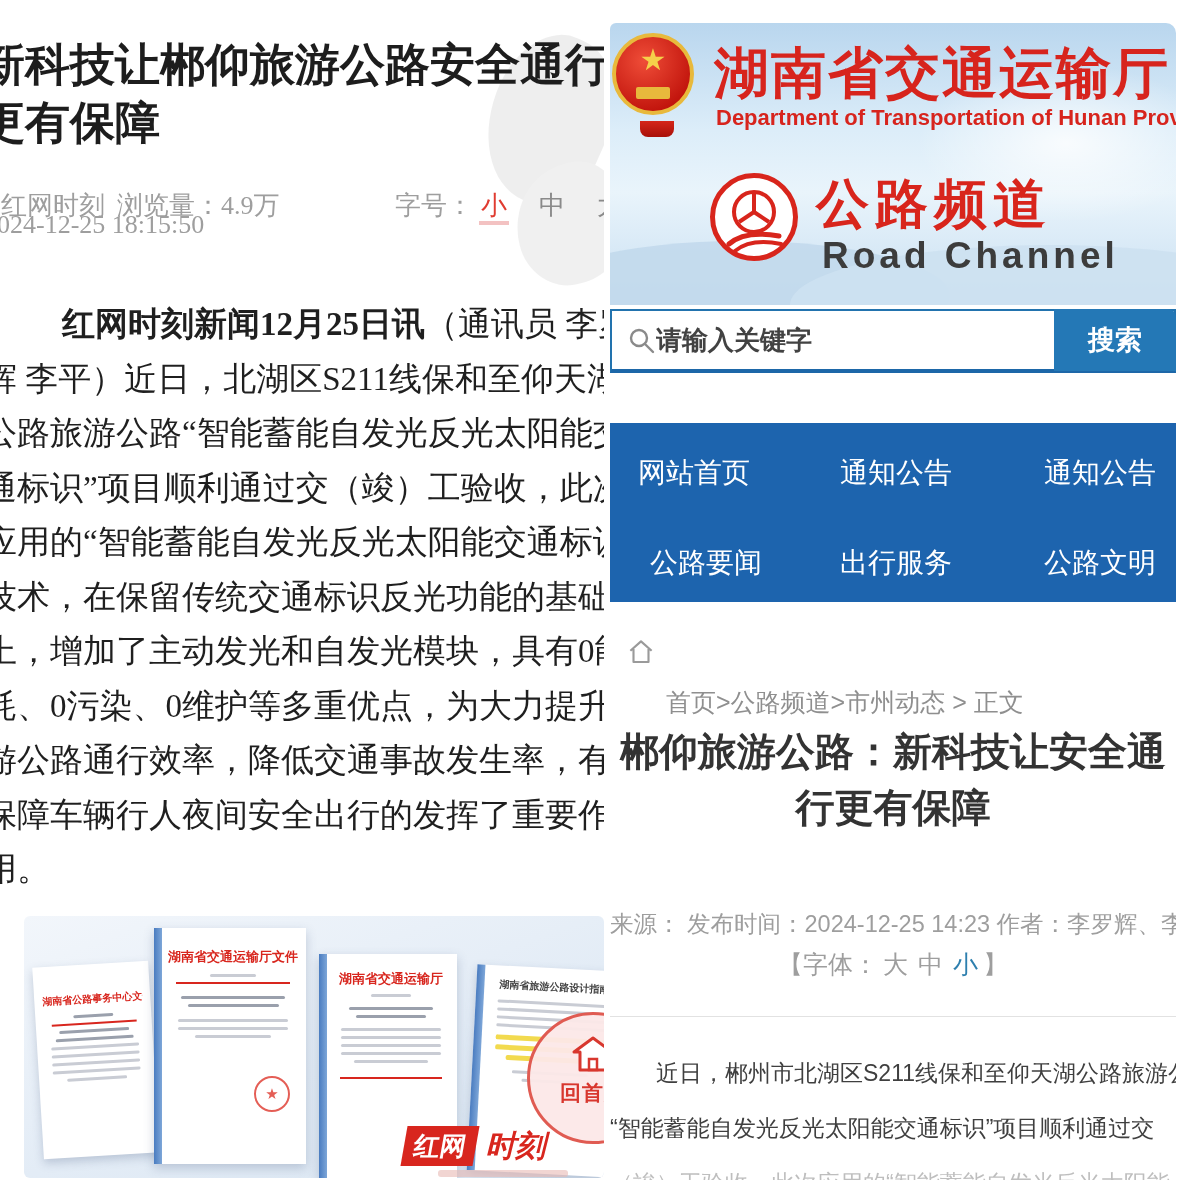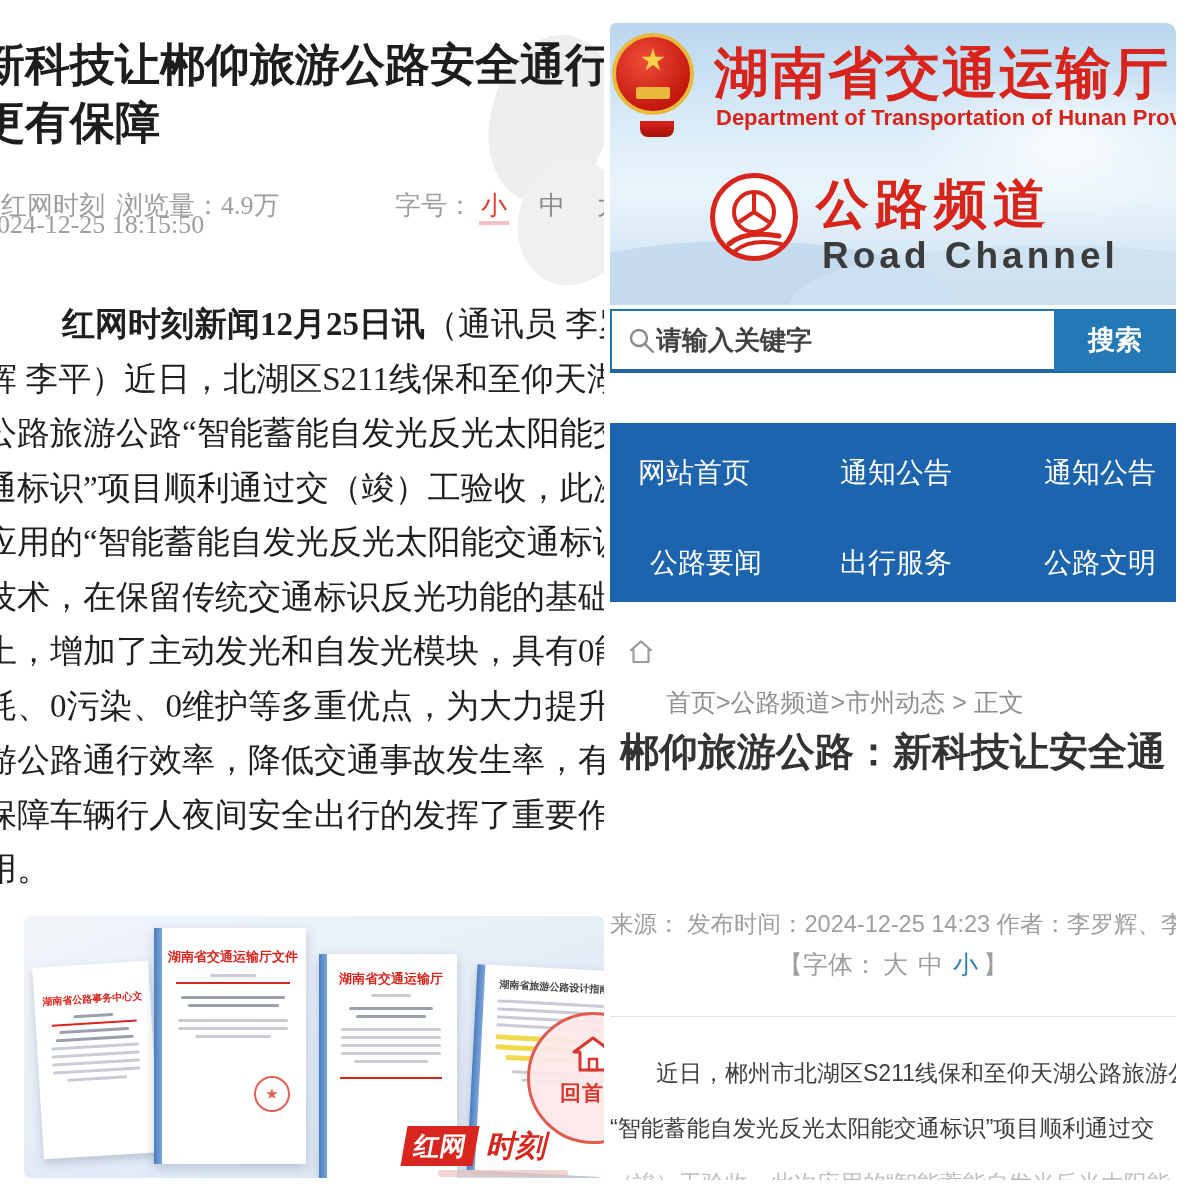--- a/index.html
+++ b/index.html
@@ -312,20 +312,21 @@
 
     <div class="breadcrumb">
       <svg class="bc-home" width="30" height="30" viewBox="0 0 24 24">
         <path d="M3.5 11 L12 3.5 L20.5 11 M6 9.5 V20 H18 V9.5" fill="none" stroke="#9a9a9a" stroke-width="1.7" stroke-linejoin="round"></path>
       </svg>
       <span class="bc-text">首页&gt;公路频道&gt;市州动态 &gt; 正文</span>
     </div>
 
     <div class="art-title">
       <div>郴仰旅游公路：新科技让安全通</div>
+      <div>行更有保障</div>
     </div>
 
     <div class="art-meta">来源：  发布时间：2024-12-25 14:23 作者：李罗辉、李平</div>
 
     <div class="font-row">
       <span>【字体：</span><span class="opt">大</span><span class="opt">中</span><span class="opt small">小</span><span>】</span>
     </div>
 
     <div class="art-divider"></div>
 

